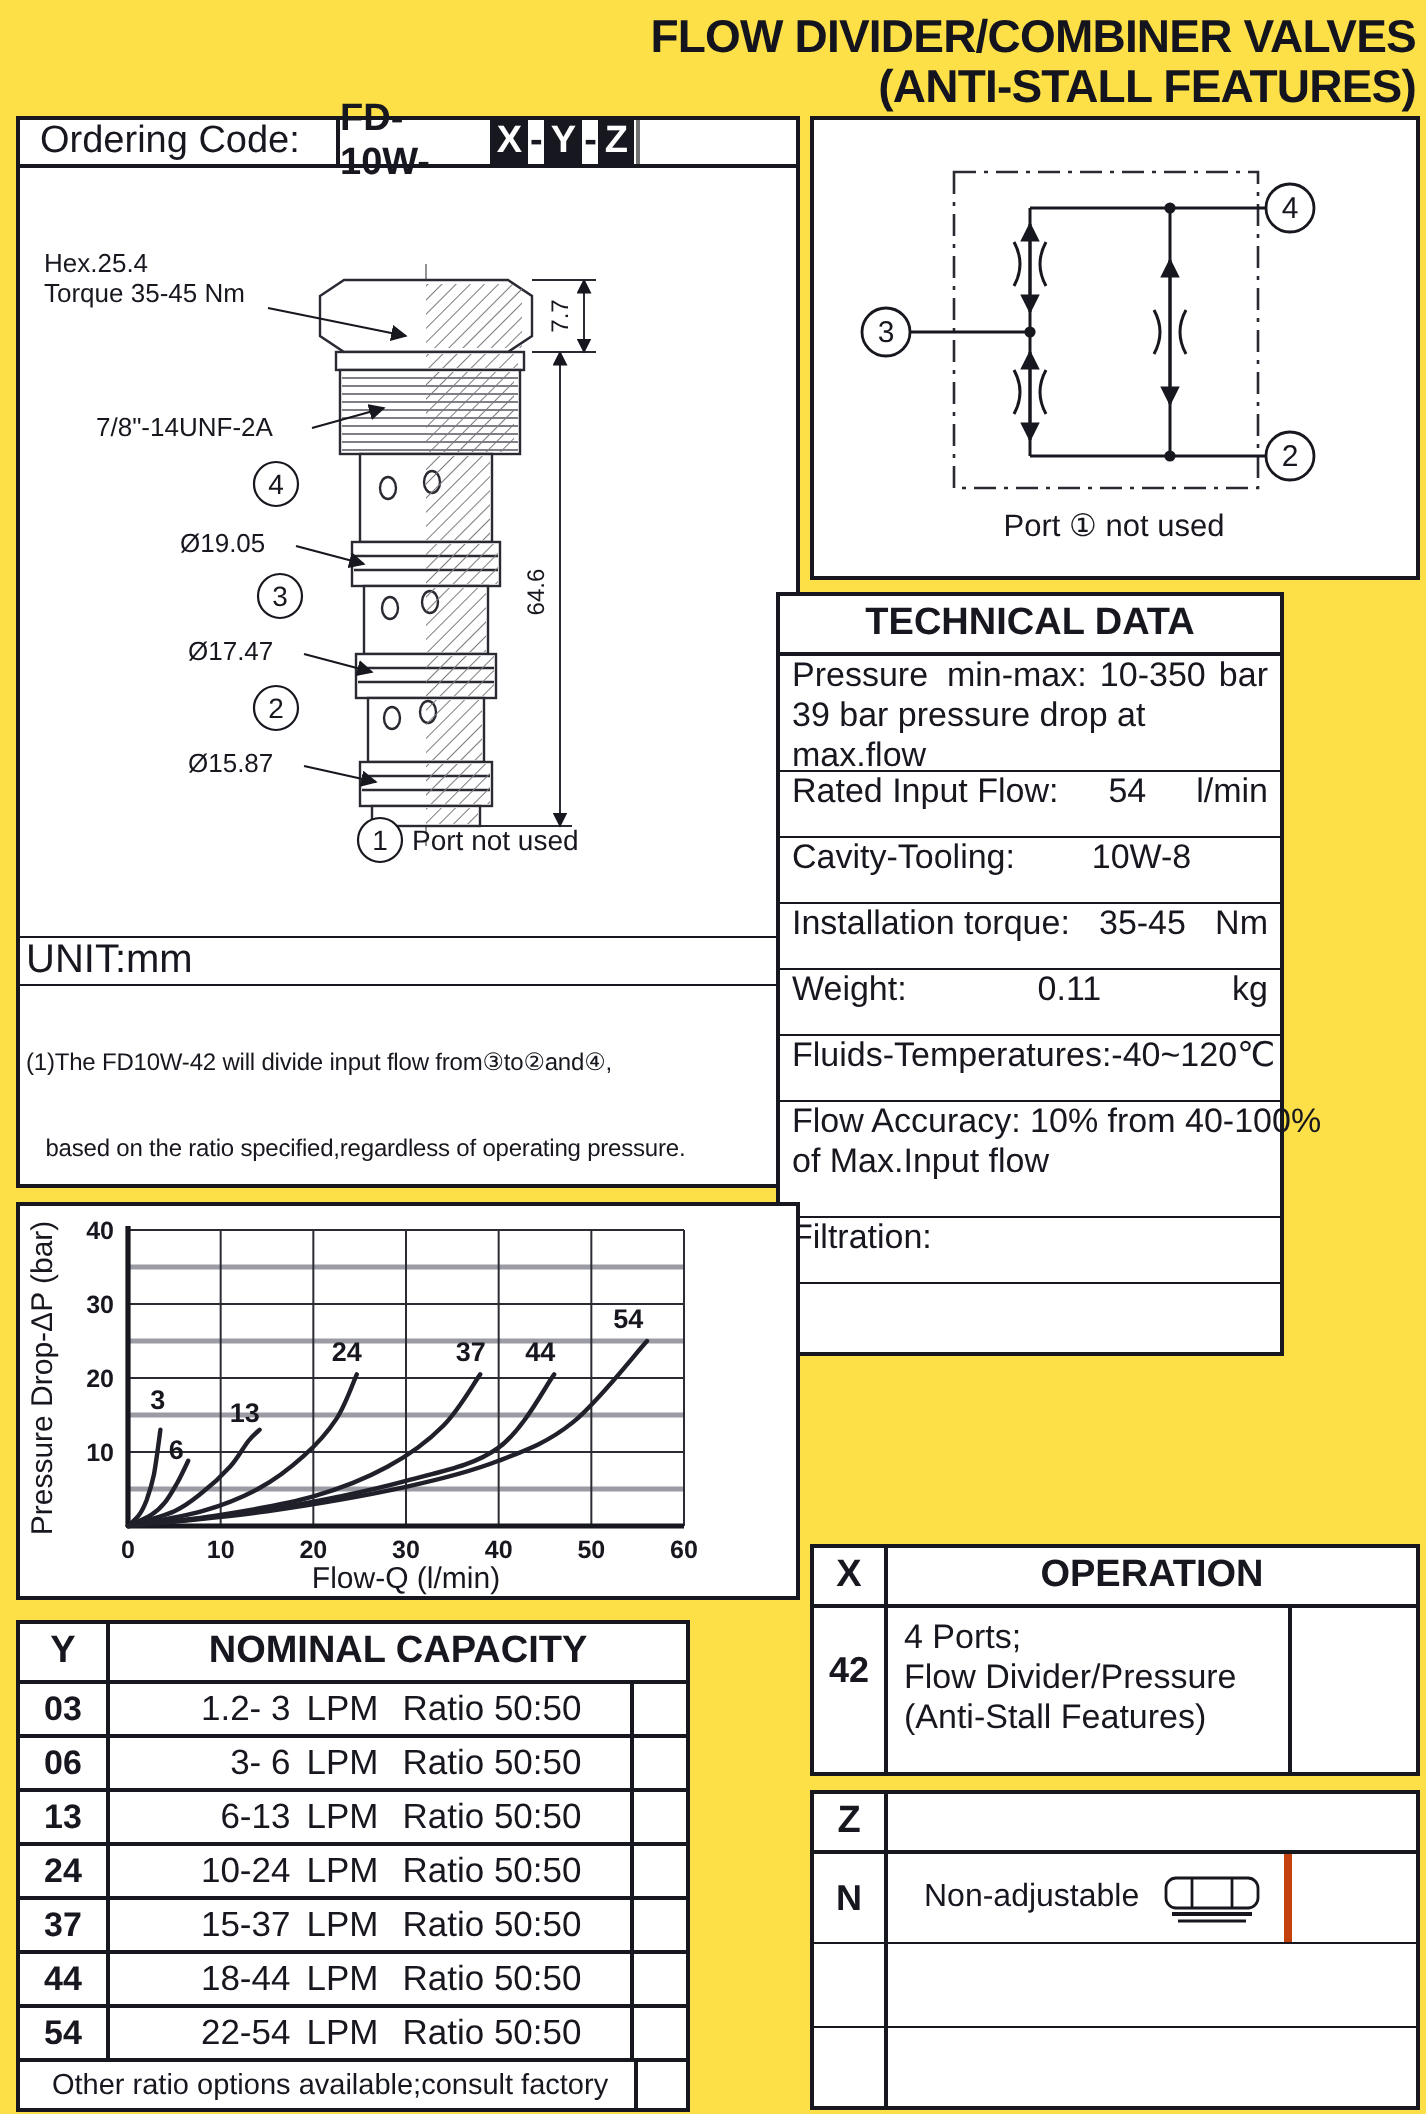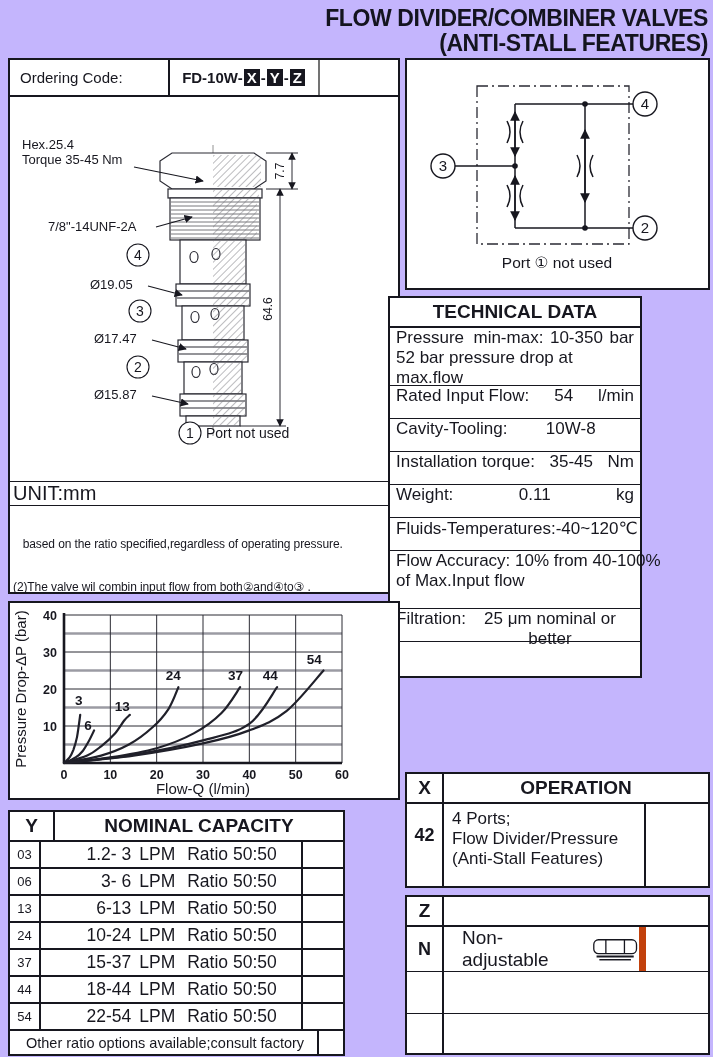--- a/index.html
+++ b/index.html
@@ -1,26 +1,26 @@
 <!DOCTYPE html>
 <html><head>
 <meta charset="utf-8">
 <style>
   *{box-sizing:border-box;margin:0;padding:0}
   body{background:#fff}
-  .page{position:relative;width:713px;height:1057px;background:#c4b5fd;overflow:hidden;
+  .page{position:relative;width:713px;height:1057px;background:#fde047;overflow:hidden;
         font-family:"Liberation Sans","DejaVu Sans",sans-serif;color:#17171f}
   .abs{position:absolute}
   .box{border:2px solid #17171f;background:#fff}
   
   .title{left:240px;top:6px;width:468px;text-align:right;font-weight:700;
          font-size:23px;line-height:25px;letter-spacing:-0.4px;color:#14141f}
   
   .left-box{left:8px;top:58px;width:392px;height:536px}
-  .ordering-row{display:flex;height:37px;border-bottom:2px solid #17171f;font-size:15px}
+  .ordering-row{display:flex;height:24px;border-bottom:2px solid #17171f;font-size:19px}
   .ord-cell{display:flex;align-items:center;height:100%}
   .ord-label{width:160px;padding-left:10px;border-right:2px solid #17171f}
   .ord-code{width:150px;justify-content:center;border-right:2px solid #737373;font-weight:700}
   .code-box{background:#17171f;color:#fff;padding:0 3px;margin:0 1px;font-weight:700}
   .unit-row{height:25px;border-top:1.5px solid #17171f;border-bottom:1.5px solid #17171f;
             font-size:20px;line-height:23px;padding-left:3px}
   .notes{font-size:12px;line-height:14.4px;white-space:pre;padding:2px 0 0 3px;letter-spacing:-0.1px}
   
   .chart-box{left:8px;top:601px;width:392px;height:199px}
   .tick{font-size:12.5px;font-weight:700;fill:#17171f}
@@ -53,34 +53,34 @@
   .x-row{display:flex;height:82px}
   .x-code{width:37px;border-right:2px solid #17171f;display:flex;align-items:flex-start;
           justify-content:center;font-weight:700;font-size:18px;padding-top:21px}
   .x-main{width:202px;border-right:2px solid #17171f;padding:5px 8px;font-size:17px;line-height:20px}
   .x-empty{flex:1}
   
   .z-table{left:405px;top:895px;width:305px;height:160px;display:flex;flex-direction:column}
   .z-row{display:flex;height:45px;border-bottom:1.5px solid #17171f}
   .z-code{width:37px;border-right:2px solid #17171f;display:flex;align-items:center;
           justify-content:center;font-weight:700;font-size:18px}
-  .z-main{width:202px;border-right:7px solid #c2410c;display:flex;align-items:center;
-          padding-left:18px;font-size:19px;gap:10px}
+  .z-main{width:202px;border-right:4px solid #c2410c;display:flex;align-items:center;
+          padding-left:18px;font-size:16px;gap:10px}
   .z-empty{flex:1}
   .z-blank{display:flex;height:42px;border-bottom:1.5px solid #17171f}
   .z-blank.last{border-bottom:none;flex:1}
   .z-blank .z-code{font-weight:400}
   
   .y-table{left:8px;top:810px;width:337px;height:246px;display:flex;flex-direction:column}
   .y-header{display:flex;height:30px;border-bottom:2px solid #17171f;font-weight:700}
   .y-code-h{width:45px;border-right:2px solid #17171f;display:flex;align-items:center;
             justify-content:center;font-size:19px}
   .y-row{display:flex;height:27px;border-bottom:2px solid #17171f;font-size:17.5px}
-  .y-code{width:31px;border-right:2px solid #17171f;display:flex;align-items:center;
-          justify-content:center;font-weight:400;font-size:13px}
+  .y-code{width:45px;border-right:2px solid #17171f;display:flex;align-items:center;
+          justify-content:center;font-weight:700;font-size:17px}
   .y-main{width:262px;border-right:2px solid #17171f;display:flex;align-items:center;justify-content:center}
   .y-range{width:74px;text-align:right;padding-right:8px;white-space:pre}
   .y-unit{width:48px}
   .y-spacer{flex:1}
   .y-footer{display:flex;flex:1;font-size:14.5px}
   .y-footer-main{width:309px;border-right:2px solid #17171f;display:flex;align-items:center;padding-left:16px}
   
   .schem-box{left:405px;top:58px;width:305px;height:232px}
   .schem-box svg,.chart-box svg,.left-box svg{display:block}
 </style>
@@ -198,20 +198,21 @@
         <path d="M282,56 L282,92" marker-start="url(#arr)" marker-end="url(#arr)"></path>
         <line x1="230" y1="329" x2="276" y2="329"></line>
         <path d="M270,92 L270,329" marker-start="url(#arr)" marker-end="url(#arr)"></path>
       </g>
       <text x="274" y="74" transform="rotate(-90 274 74)" text-anchor="middle" class="dr-dim">7.7</text>
       <text x="262" y="212" transform="rotate(-90 262 212)" text-anchor="middle" class="dr-dim">64.6</text>
     </svg>
 
     <div class="unit-row">UNIT:mm</div>
     <div class="notes">
+      <div>(1)The FD10W-42 will divide input flow from③to②and④,</div>
       <div>   based on the ratio specified,regardless of operating pressure.</div>
       <div>(2)The valve wil combin input flow from both②and④to③ .</div>
       <div>(3)The FD10W-42 will keep a flow to both combining ports②and④</div>
       <div>   when port② or ④ is "free-wheeling." This function keeps parallel</div>
       <div>   hydraulic-motor drive circuits from stalling in the combining mode.</div>
     </div>
   </div>
 
   <div class="abs box schem-box">
     <svg width="301" height="228" viewBox="0 0 301 228">
@@ -261,21 +262,21 @@
 
   <div class="abs box tech-box">
     <div class="tech-title">TECHNICAL DATA</div>
     <div class="tech-row h2">
       <div class="tech-line">
         <span class="t-label">Pressure  min-max:</span>
         <span class="t-value">10-350</span>
         <span class="t-unit">bar</span>
       </div>
       <div class="tech-line">
-          <span>52 bar pressure drop at max.flow</span>
+          <span>39 bar pressure drop at max.flow</span>
         </div>
     </div>
     <div class="tech-row h1">
       <div class="tech-line">
         <span class="t-label">Rated Input Flow:</span>
         <span class="t-value">54</span>
         <span class="t-unit">l/min</span>
       </div>
     </div>
     <div class="tech-row h1">
@@ -310,21 +311,20 @@
       <div class="tech-line">
           <span class="t-label">Flow Accuracy: 10% from 40-100%</span>
         </div>
       <div class="tech-line">
           <span>of Max.Input flow</span>
         </div>
     </div>
     <div class="tech-row h1">
       <div class="tech-line">
         <span class="t-label">Filtration:</span>
-        <span class="t-value">25 μm nominal or better</span>
       </div>
     </div>
   </div>
 
   <div class="abs box chart-box">
     <svg width="388" height="195" viewBox="0 0 388 195">
         <line x1="54" y1="141.5" x2="332" y2="141.5" stroke="#9b9ba3" stroke-width="2.4"></line>
         <line x1="54" y1="104.5" x2="332" y2="104.5" stroke="#9b9ba3" stroke-width="2.4"></line>
         <line x1="54" y1="67.5" x2="332" y2="67.5" stroke="#9b9ba3" stroke-width="2.4"></line>
         <line x1="54" y1="30.5" x2="332" y2="30.5" stroke="#9b9ba3" stroke-width="2.4"></line>

